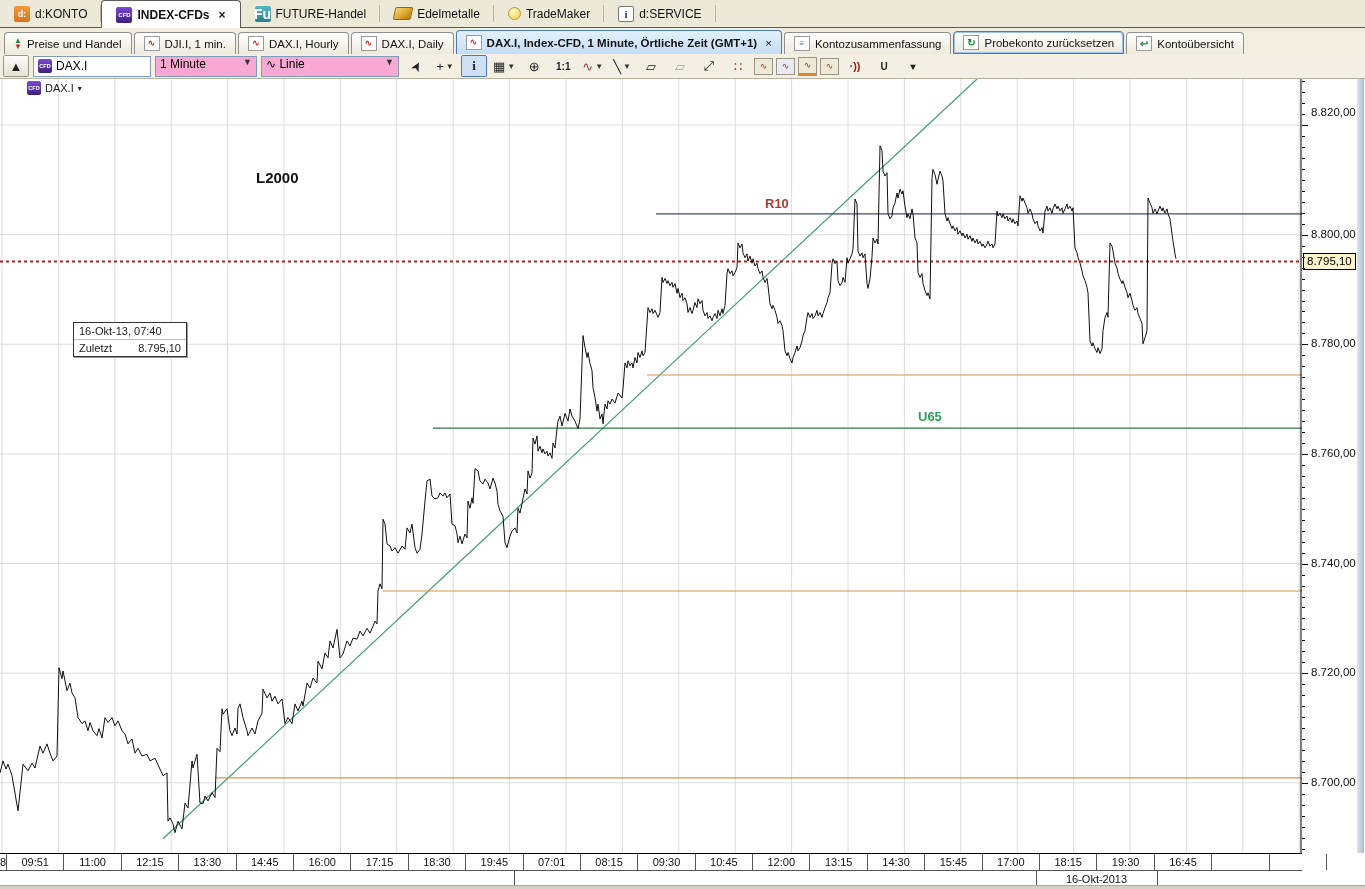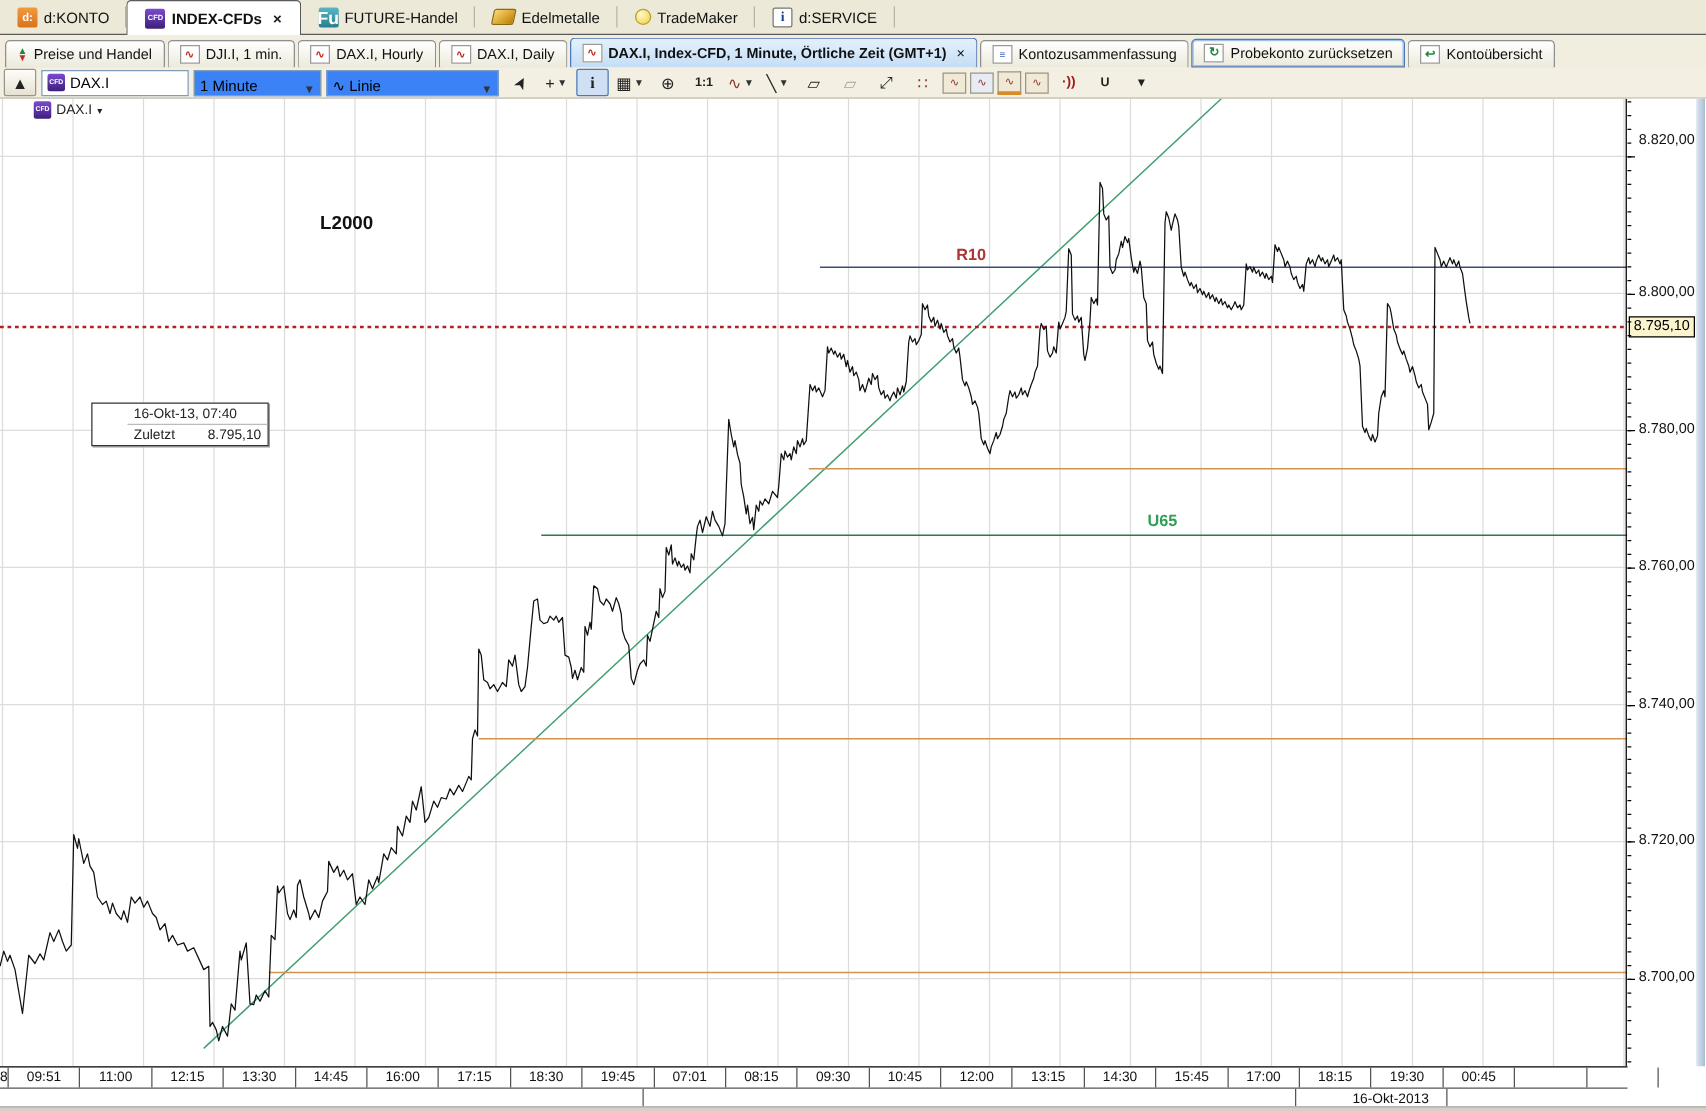--- a/index.html
+++ b/index.html
@@ -40,32 +40,32 @@
   .tbtn.raised{border:1px solid #9a9685;background:linear-gradient(#fdfcf8,#e6e2d2);}
   .tbtn.pressed-blue{border:1px solid #4d79b8;background:#cfe0f5;}
   .tbtn .caret{font-size:8px;margin-left:2px;color:#333;}
   .tbtn.txt{font-size:10px;font-weight:bold;}
   .tbtn.red{color:#8b3434;}
   .tbtn.dim{color:#a8a494;}
   .tbtn.alert{color:#a01818;font-size:11px;}
   .tbtn.serif{font-family:"Liberation Serif",serif;font-weight:bold;}
   .tbtn .rot{display:inline-block;transform:rotate(-62deg);}
   .field{display:flex;align-items:center;background:#fff;border:1px solid #7f9db9;height:19px;font-size:12px;padding:0 4px;gap:4px;}
-  .combo{display:flex;align-items:flex-end;justify-content:space-between;background:#3b82f6;border:1px solid #7f9db9;height:19px;font-size:12px;padding:0 4px;gap:8px;}
+  .combo{display:flex;align-items:flex-start;justify-content:space-between;background:#f9a8d4;border:1px solid #7f9db9;height:19px;font-size:12px;padding:0 4px;gap:8px;}
   .combo .arr{font-size:9px;color:#333;}
   .mini-cfd{width:14px;height:14px;background:linear-gradient(#7b4bd0,#3d1f7a);border-radius:2px;color:#fff;font-size:5.5px;font-weight:bold;display:inline-flex;align-items:center;justify-content:center;}
   .pic{width:17px;height:15px;background:#efe9d6;border:1px solid #9a9685;font-size:9px;color:#8b3434;display:inline-flex;align-items:center;justify-content:center;}
   .pic2{background:#e7ecf4;} .pic3{border-bottom:3px solid #d98a2a;}
 
   
   .chart-wrap{position:relative;width:1365px;height:811px;background:#fff;}
   #plot{position:absolute;left:0;top:0;}
   .legend{position:absolute;left:27px;top:2px;display:flex;align-items:center;gap:4px;font-size:11px;color:#222;}
   .legend .arr{font-size:8px;}
-  .tooltip{position:absolute;left:73px;top:243px;width:112px;background:#fff;border:1px solid #333;box-shadow:1px 1px 0 #999;font-size:11px;color:#222;padding-left:28px;}
+  .tooltip{position:absolute;left:73px;top:243px;width:112px;background:#fff;border:1px solid #333;box-shadow:1px 1px 0 #999;font-size:11px;color:#222;}
   .tooltip .l1{padding:2px 5px;border-bottom:1px solid #bbb;}
   .tooltip .l2{padding:2px 5px;display:flex;justify-content:space-between;gap:8px;}
   .yaxis{position:absolute;left:1302px;top:0;width:63px;height:774px;background:#fff;}
   .yaxis .tick{position:absolute;left:0;height:1px;background:#000;}
   .yaxis .ylab{position:absolute;left:9px;font-size:11.5px;color:#111;white-space:nowrap;}
   .pricetag{position:absolute;left:1px;background:#fbf4cd;border:1px solid #000;font-size:11.5px;padding:0 3px;line-height:15px;white-space:nowrap;}
   .scrollstrip{position:absolute;left:1357px;top:0;width:7px;height:774px;background:linear-gradient(90deg,#dce6f0,#a9bed2);}
   .xaxis{position:absolute;left:0;top:774px;width:1302px;}
   .times{display:flex;height:16px;border-top:1px solid #000;border-bottom:1px solid #555;}
   .tcell{flex:none;border-right:1px solid #555;font-size:11px;color:#111;display:flex;align-items:center;justify-content:center;overflow:hidden;}
@@ -396,27 +396,27 @@
           <div class="tcell" style="width: 56.4px;">08:15</div>
           <div class="tcell" style="width: 56.4px;">09:30</div>
           <div class="tcell" style="width: 56.4px;">10:45</div>
           <div class="tcell" style="width: 56.4px;">12:00</div>
           <div class="tcell" style="width: 56.4px;">13:15</div>
           <div class="tcell" style="width: 56.4px;">14:30</div>
           <div class="tcell" style="width: 56.4px;">15:45</div>
           <div class="tcell" style="width: 56.4px;">17:00</div>
           <div class="tcell" style="width: 56.4px;">18:15</div>
           <div class="tcell" style="width: 56.4px;">19:30</div>
-          <div class="tcell" style="width: 56.4px;">00:45</div>
+          <div class="tcell" style="width: 56.4px;">16:45</div>
           <div class="tcell" style="width: 56.4px;"></div>
           <div class="tcell" style="width: 56.4px;"></div>
         </div>
       <div class="dates" id="datesrow">
           <div class="ddiv" style="left: 514px;"></div>
-          <div class="dspan" style="left: 1036px; width: 121px; margin-left: 16px;">16-Okt-2013</div>
+          <div class="dspan" style="left: 1036px; width: 121px;">16-Okt-2013</div>
           <div class="ddiv" style="left: 1036px;"></div>
           <div class="dspan" style="left: 1157px; width: 145px;"></div>
           <div class="ddiv" style="left: 1157px;"></div>
         </div>
     </div>
     <div class="bottomstrip"></div>
   </div>
 </div>
 
 </body></html>

